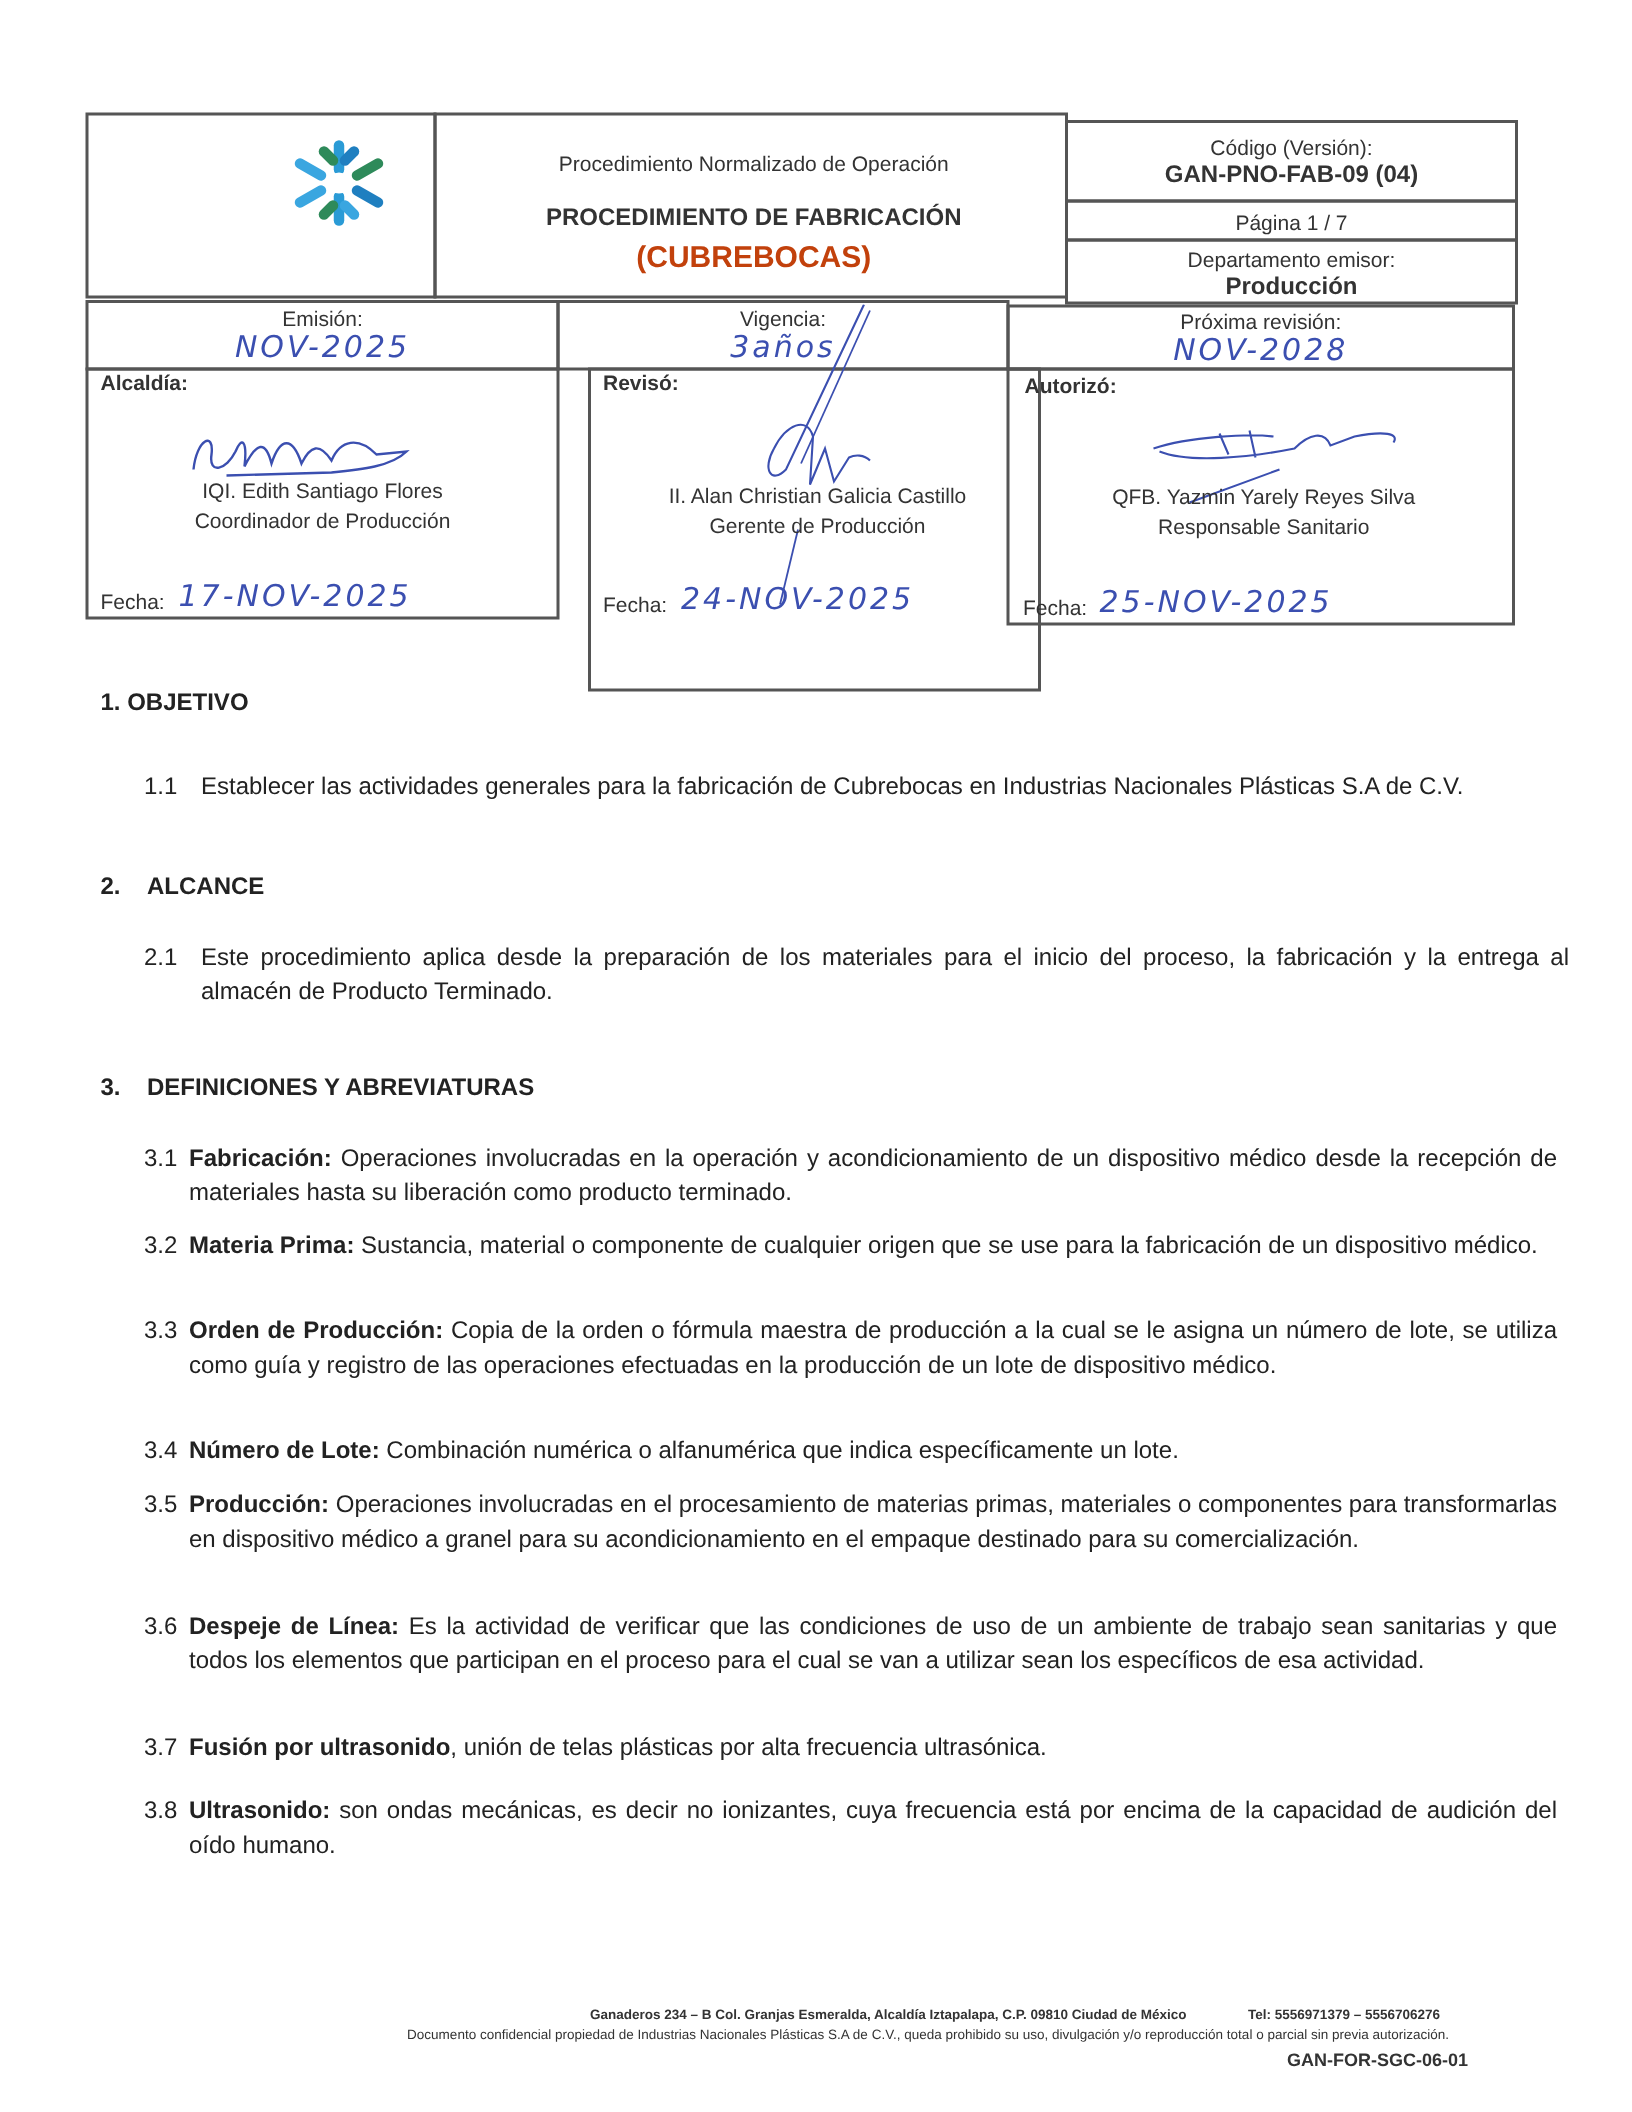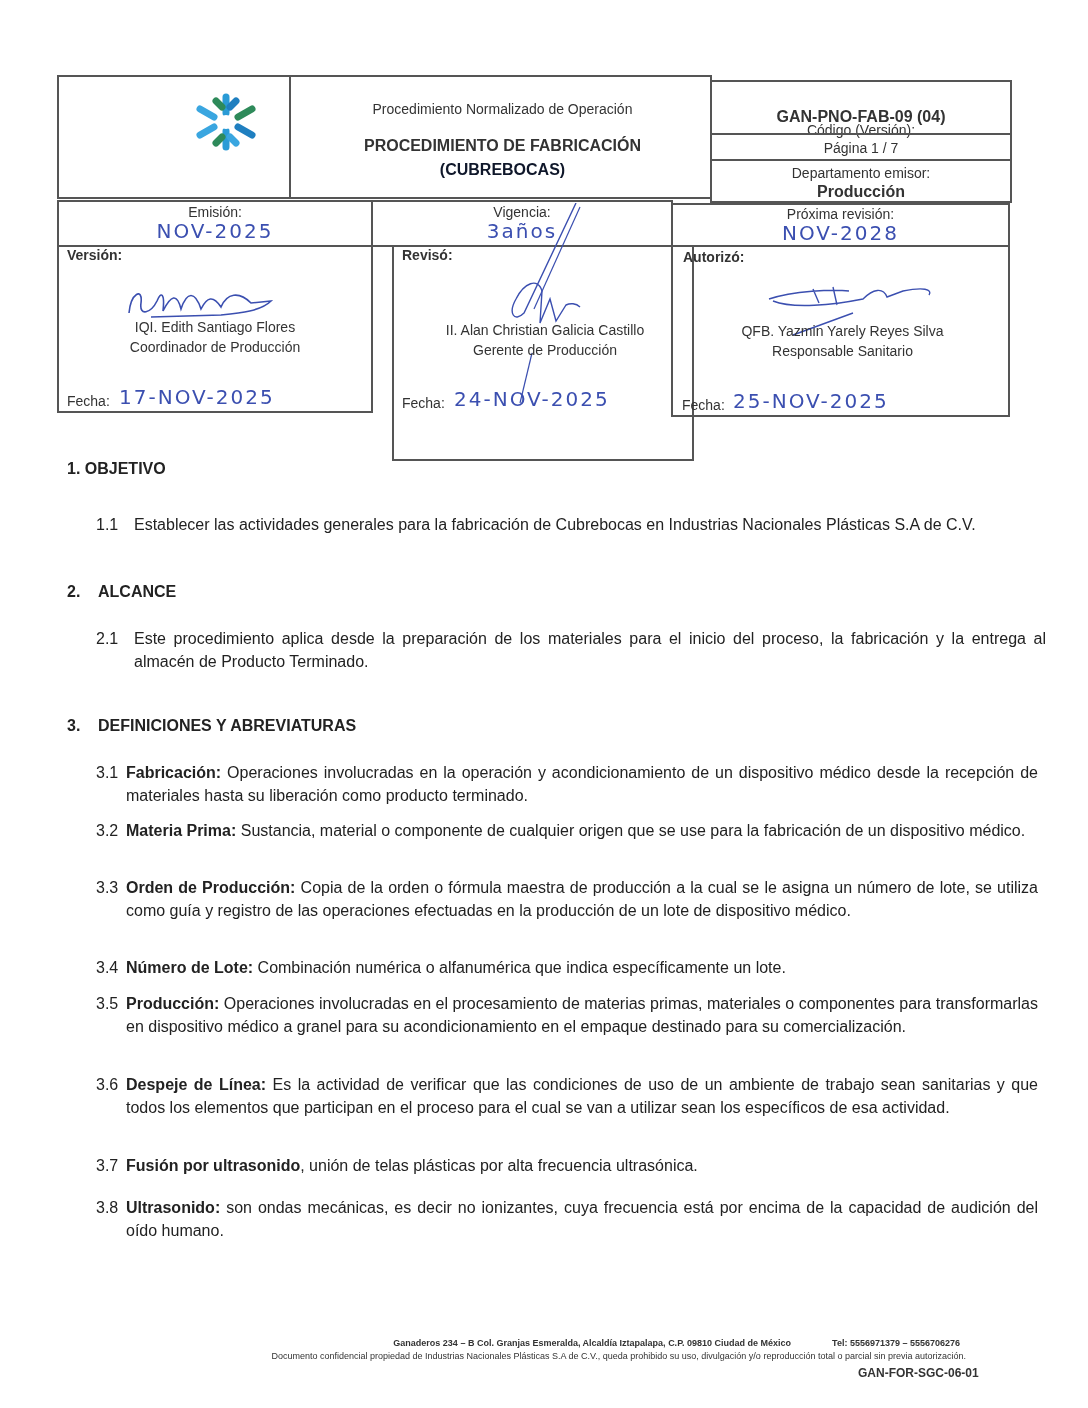--- a/index.html
+++ b/index.html
@@ -5,21 +5,21 @@
   html, body { margin:0; padding:0; background:#ffffff; }
   body { width:1088px; height:1408px; position:relative; overflow:hidden;
          font-family:"Liberation Sans", sans-serif; color:#222; }
   .abs { position:absolute; }
   
   .hdr-box { position:absolute; border:2px solid #555; box-sizing:border-box; }
   .c { text-align:center; }
   .logo-text { font-family:"Liberation Sans", sans-serif; font-size:44px; color:#2f5d9a; font-weight:400; letter-spacing:0px; }
   .small { font-size:14px; color:#333; }
   .bold { font-weight:700; }
-  .hand { font-family:"DejaVu Sans", sans-serif; color:#3b4fb0; font-size:20px; letter-spacing:2px; }
+  .hand { font-family:"DejaVu Sans", sans-serif; color:#3b4fb0; font-size:20px; letter-spacing:2px; font-style:italic; }
   .sec-title { position:absolute; font-size:16px; font-weight:700; color:#222; }
   .para { position:absolute; font-size:16px; line-height:23px; color:#222; text-align:justify; }
   .para .num { display:inline-block; }
   .para .term { font-weight:700; }
   .footer { position:absolute; font-size:9px; color:#333; text-align:right; }
 </style>
 </head>
 <body>
 
 <div>
@@ -38,25 +38,25 @@
         <line x1="22" y1="50" x2="28" y2="44" stroke="#2e8a5a"></line>
         <line x1="42" y1="50" x2="36" y2="44" stroke="#3aa6e0"></line>
       </g>
       <circle cx="32" cy="29" r="7" fill="#ffffff"></circle>
     </svg>
   </div>
 
   <div class="hdr-box" style="left:289px;top:75px;width:423px;height:124px;">
     <div class="abs c small" style="left:0;width:423px;top:24px;">Procedimiento Normalizado de Operación</div>
     <div class="abs c bold" style="left:0;width:423px;top:60px;font-size:16px;color:#333;">PROCEDIMIENTO DE FABRICACIÓN</div>
-    <div class="abs c bold" style="left:0;width:423px;top:84px;font-size:16px;color:#0f172a;">(CUBREBOCAS)</div>
+    <div class="abs c bold" style="left:0;width:423px;top:84px;font-size:20px;color:#c2410c;">(CUBREBOCAS)</div>
   </div>
 
   <div class="hdr-box" style="left:710px;top:80px;width:302px;height:55px;">
-    <div class="abs c small" style="left:0;width:298px;top:8px;margin-top:32px;">Código (Versión):</div>
+    <div class="abs c small" style="left:0;width:298px;top:8px;">Código (Versión):</div>
     <div class="abs c bold" style="left:0;width:298px;top:26px;font-size:16px;color:#333;">GAN-PNO-FAB-09 (04)</div>
   </div>
   <div class="hdr-box" style="left:710px;top:133px;width:302px;height:28px;">
     <div class="abs c small" style="left:0;width:298px;top:5px;">Página 1 / 7</div>
   </div>
   <div class="hdr-box" style="left:710px;top:159px;width:302px;height:44px;">
     <div class="abs c small" style="left:0;width:298px;top:4px;">Departamento emisor:</div>
     <div class="abs c bold" style="left:0;width:298px;top:22px;font-size:16px;color:#333;">Producción</div>
   </div>
 
@@ -67,21 +67,21 @@
   <div class="hdr-box" style="left:371px;top:200px;width:302px;height:47px;">
     <div class="abs c small" style="left:0;width:298px;top:2px;">Vigencia:</div>
     <div class="abs c hand" style="left:0;width:298px;top:17px;">3años</div>
   </div>
   <div class="hdr-box" style="left:671px;top:203px;width:339px;height:44px;">
     <div class="abs c small" style="left:0;width:335px;top:1px;">Próxima revisión:</div>
     <div class="abs c hand" style="left:0;width:335px;top:16px;">NOV-2028</div>
   </div>
 
   <div class="hdr-box" style="left:57px;top:245px;width:316px;height:168px;">
-    <div class="abs bold small" style="left:8px;top:0px;">Versión:</div>
+    <div class="abs bold small" style="left:8px;top:0px;">Alcaldía:</div>
     <svg class="abs" style="left:62px;top:36px;" width="170" height="40" viewBox="0 0 170 40">
       <path d="M8 30 C 10 10, 22 4, 20 20 C 18 34, 30 30, 36 18 C 40 8, 44 10, 42 28 C 50 12, 56 10, 60 26 C 66 8, 74 8, 80 26 C 86 14, 92 12, 100 24 C 106 10, 118 8, 130 20 L 150 18 C 140 28, 120 30, 100 32 L 30 34" fill="none" stroke="#3b4fb0" stroke-width="1.6"></path>
     </svg>
     <div class="abs c small" style="left:0;width:312px;top:72px;">IQI. Edith Santiago Flores</div>
     <div class="abs c small" style="left:0;width:312px;top:92px;">Coordinador de Producción</div>
     <div class="abs small" style="left:8px;top:146px;">Fecha:</div>
     <div class="abs hand" style="left:60px;top:138px;">17-NOV-2025</div>
   </div>
   <div class="hdr-box" style="left:392px;top:245px;width:302px;height:216px;">
     <div class="abs bold small" style="left:8px;top:0px;">Revisó:</div>

